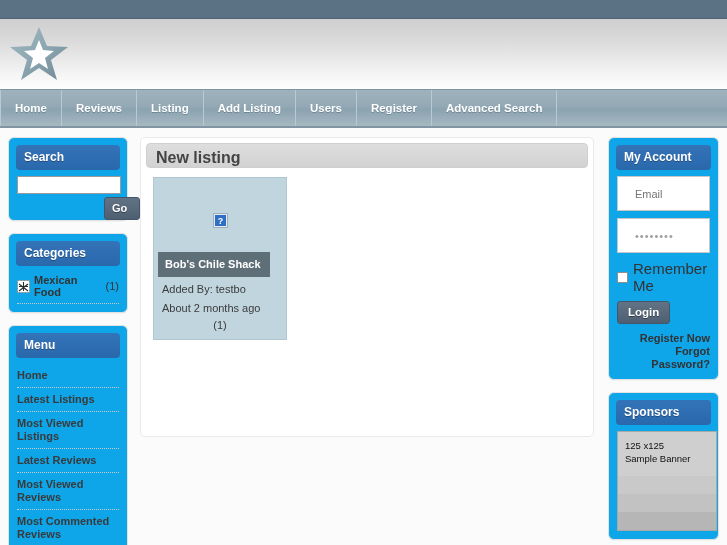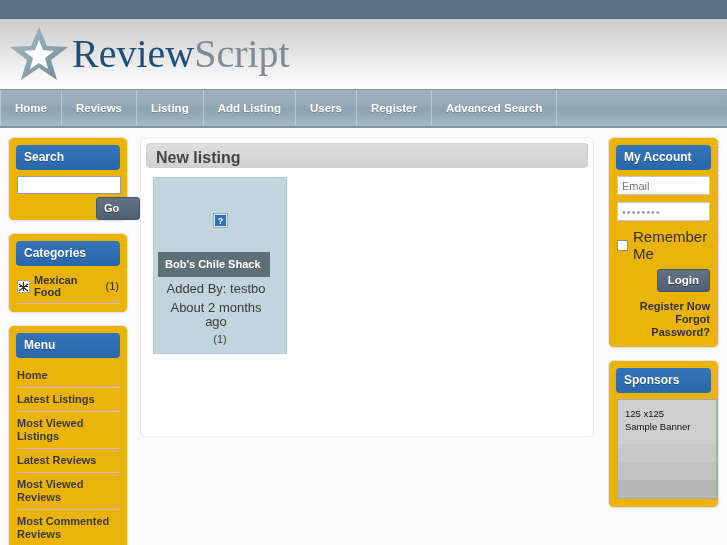--- a/index.html
+++ b/index.html
@@ -61,21 +61,21 @@
     box-sizing:border-box;
   }
   .col-left{width:136px;flex:0 0 136px;}
   .col-main{flex:1;min-width:0;padding:0 6px 0 4px;}
   .col-right{width:127px;flex:0 0 127px;}
 
   
   .widget{
     position:relative;
     margin:0 8px 12px 8px;
-    background:#eab308;
+    background:#0ea5e9;
     border:1px solid #e3e3e3;
     border-radius:6px;
     box-shadow:0 1px 1px rgba(0,0,0,.04);
     padding-bottom:8px;
   }
   .widget-head{
     margin:7px 7px 6px 7px;
     background:#2b6cb0;
     background:linear-gradient(to bottom,#3373b8 0%,#2a68ac 100%);
     border-radius:4px;
@@ -103,21 +103,21 @@
     background:#57697b;
     background:linear-gradient(to bottom,#617384 0%,#4d5f70 100%);
     color:#fff;font-weight:bold;font-size:11px;
     border:1px solid #44soll;
     border:1px solid #44566a;
     border-radius:3px;
     padding:4px 7px 5px 7px;
     cursor:pointer;
     text-shadow:0 1px 0 rgba(0,0,0,.4);
     overflow:hidden;
-    width:44px;
+    width:36px;
     box-sizing:border-box;
     white-space:nowrap;
   }
 
   
   .cat-row{
     display:flex;align-items:center;
     padding:2px 0 5px 0;
     border-bottom:1px dotted #c9c9c9;
     cursor:pointer;
@@ -170,42 +170,42 @@
     height:52px;display:flex;align-items:center;justify-content:center;
     padding-top:16px;
   }
   .thumb-broken{width:15px;height:15px;position:relative;}
   .listing-title{
     background:#5f6f78;
     color:#ffffff;font-weight:bold;font-size:11px;
     padding:6px 7px 7px 7px;
     margin:6px 16px 0 4px;
   }
-  .listing-meta{font-size:13px;color:#3b3b3b;padding:5px 16px 0 8px;line-height:14px;text-align:center;}
+  .listing-meta{font-size:11px;color:#3b3b3b;padding:5px 16px 0 8px;line-height:14px;}
   .listing-rating{text-align:center;font-size:11px;color:#3b3b3b;padding-top:4px;}
 
   
   .acct-input{
-    width:100%;height:19px;
+    width:100%;height:35px;
     border:1px solid #c7c7c7;background:#fff;
     box-sizing:border-box;
     font-family:"Liberation Sans", sans-serif;
     font-size:11px;
-    padding:0 4px;
+    padding:0 17px;
     color:#9d9d9d;
     margin-bottom:7px;
     display:block;
   }
   .acct-input.pw{letter-spacing:1px;color:#9d9d9d;}
   .remember-row{display:flex;align-items:center;font-size:15px;color:#333;margin-bottom:7px;}
   .chk{
     width:11px;height:11px;border:1px solid #8e8e8e;background:#fff;
     margin-right:5px;flex:0 0 11px;box-sizing:border-box;
   }
-  .login-wrap{text-align:right;margin-bottom:8px;}
+  .login-wrap{text-align:left;margin-bottom:8px;}
   .login-btn{
     display:inline-block;
     background:linear-gradient(to bottom,#617384 0%,#4d5f70 100%);
     color:#fff;font-weight:bold;font-size:11.5px;
     border:1px solid #44566a;border-radius:3px;
     padding:4px 10px 5px 10px;cursor:pointer;
     text-shadow:0 1px 0 rgba(0,0,0,.4);
   }
   .acct-link{font-size:11px;font-weight:bold;color:#333;cursor:pointer;line-height:13px;display:block;text-align:right;}
 
@@ -241,23 +241,20 @@
         <defs>
           <linearGradient id="stargrad" x1="0" y1="0" x2="1" y2="1">
             <stop offset="0%" stop-color="#9fb6bd"></stop>
             <stop offset="45%" stop-color="#8fa9b4"></stop>
             <stop offset="100%" stop-color="#6e8794"></stop>
           </linearGradient>
         </defs>
         <polygon points="31,2 39,21 60,22 43,35 49,55 31,43 13,55 19,35 2,22 23,21" fill="url(#stargrad)"></polygon>
         <polygon points="31,15 35,25 46,26 37,33 40,44 31,38 22,44 25,33 16,26 27,25" fill="#ffffff"></polygon>
       </svg>
-      <div class="logo-text">
-        <span class="rev">Review</span><span class="scr">Script</span>
-      </div>
     </div>
   </div>
 
   <div class="nav">
     <div class="nav-item">Home</div>
     <div class="nav-item">Reviews</div>
     <div class="nav-item">Listing</div>
     <div class="nav-item">Add Listing</div>
     <div class="nav-item">Users</div>
     <div class="nav-item">Register</div>

